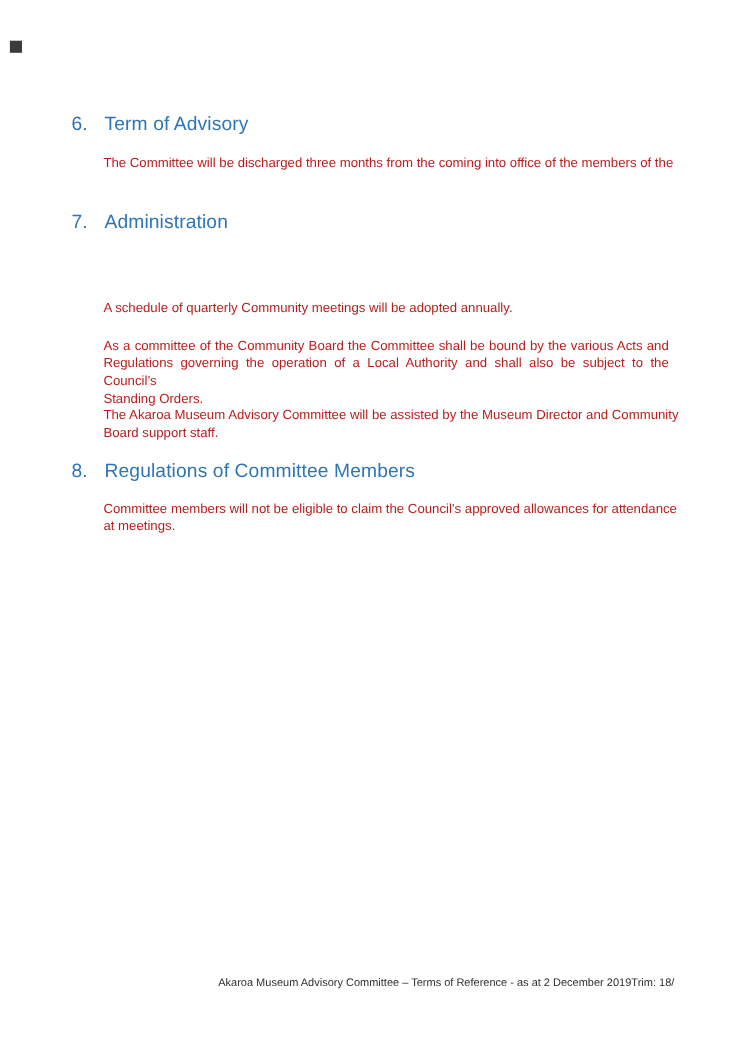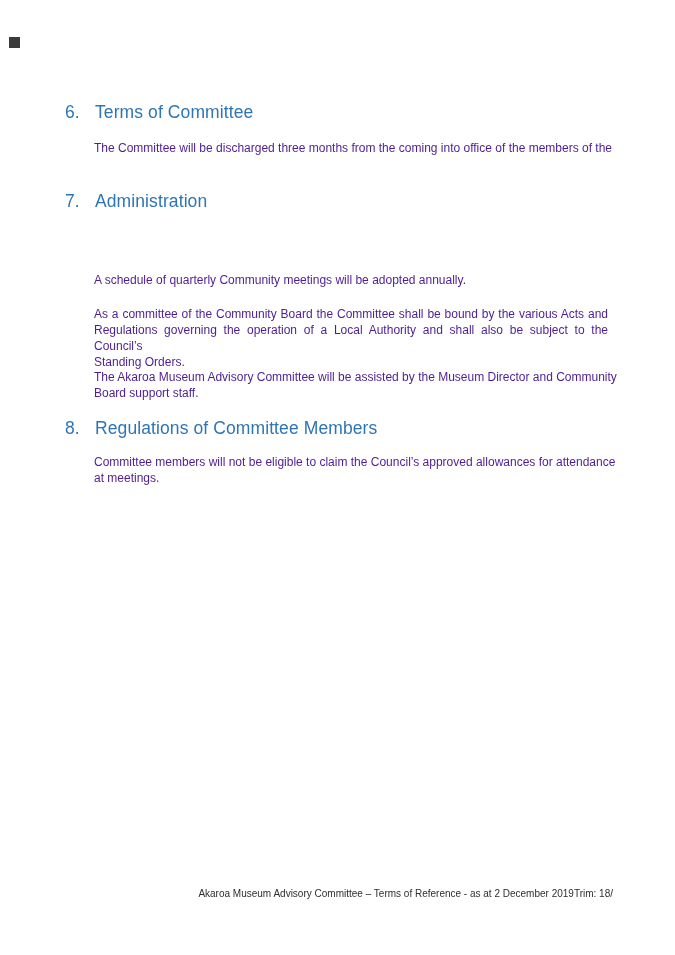--- a/index.html
+++ b/index.html
@@ -34,21 +34,21 @@
     letter-spacing: 0.1px;
   }
   .heading .h-num {
     width: 30px;
     flex: 0 0 30px;
   }
   .body-block {
     position: absolute;
     left: 94px;
     width: 514px;
-    color: #4c1d95;
+    color: #b91c1c;
     font-size: 12px;
     line-height: 16px;
     letter-spacing: 0px;
   }
   .body-block .line {
     white-space: nowrap;
   }
   .body-block.justified .line {
     white-space: normal;
   }
@@ -70,21 +70,21 @@
 </style>
 </head>
 <body>
 
 <div class="page">
 
   <div class="corner-mark"></div>
 
   <div class="heading" style="top:101px;">
     <span class="h-num">6.</span>
-    <span class="h-title">Terms of Committee</span>
+    <span class="h-title">Term of Advisory</span>
   </div>
 
   <div class="body-block" style="top:140px;">
       <div class="line">The Committee will be discharged three months from the coming into office of the members of the</div>
     </div>
 
   <div class="heading" style="top:190px;">
     <span class="h-num">7.</span>
     <span class="h-title">Administration</span>
   </div>

